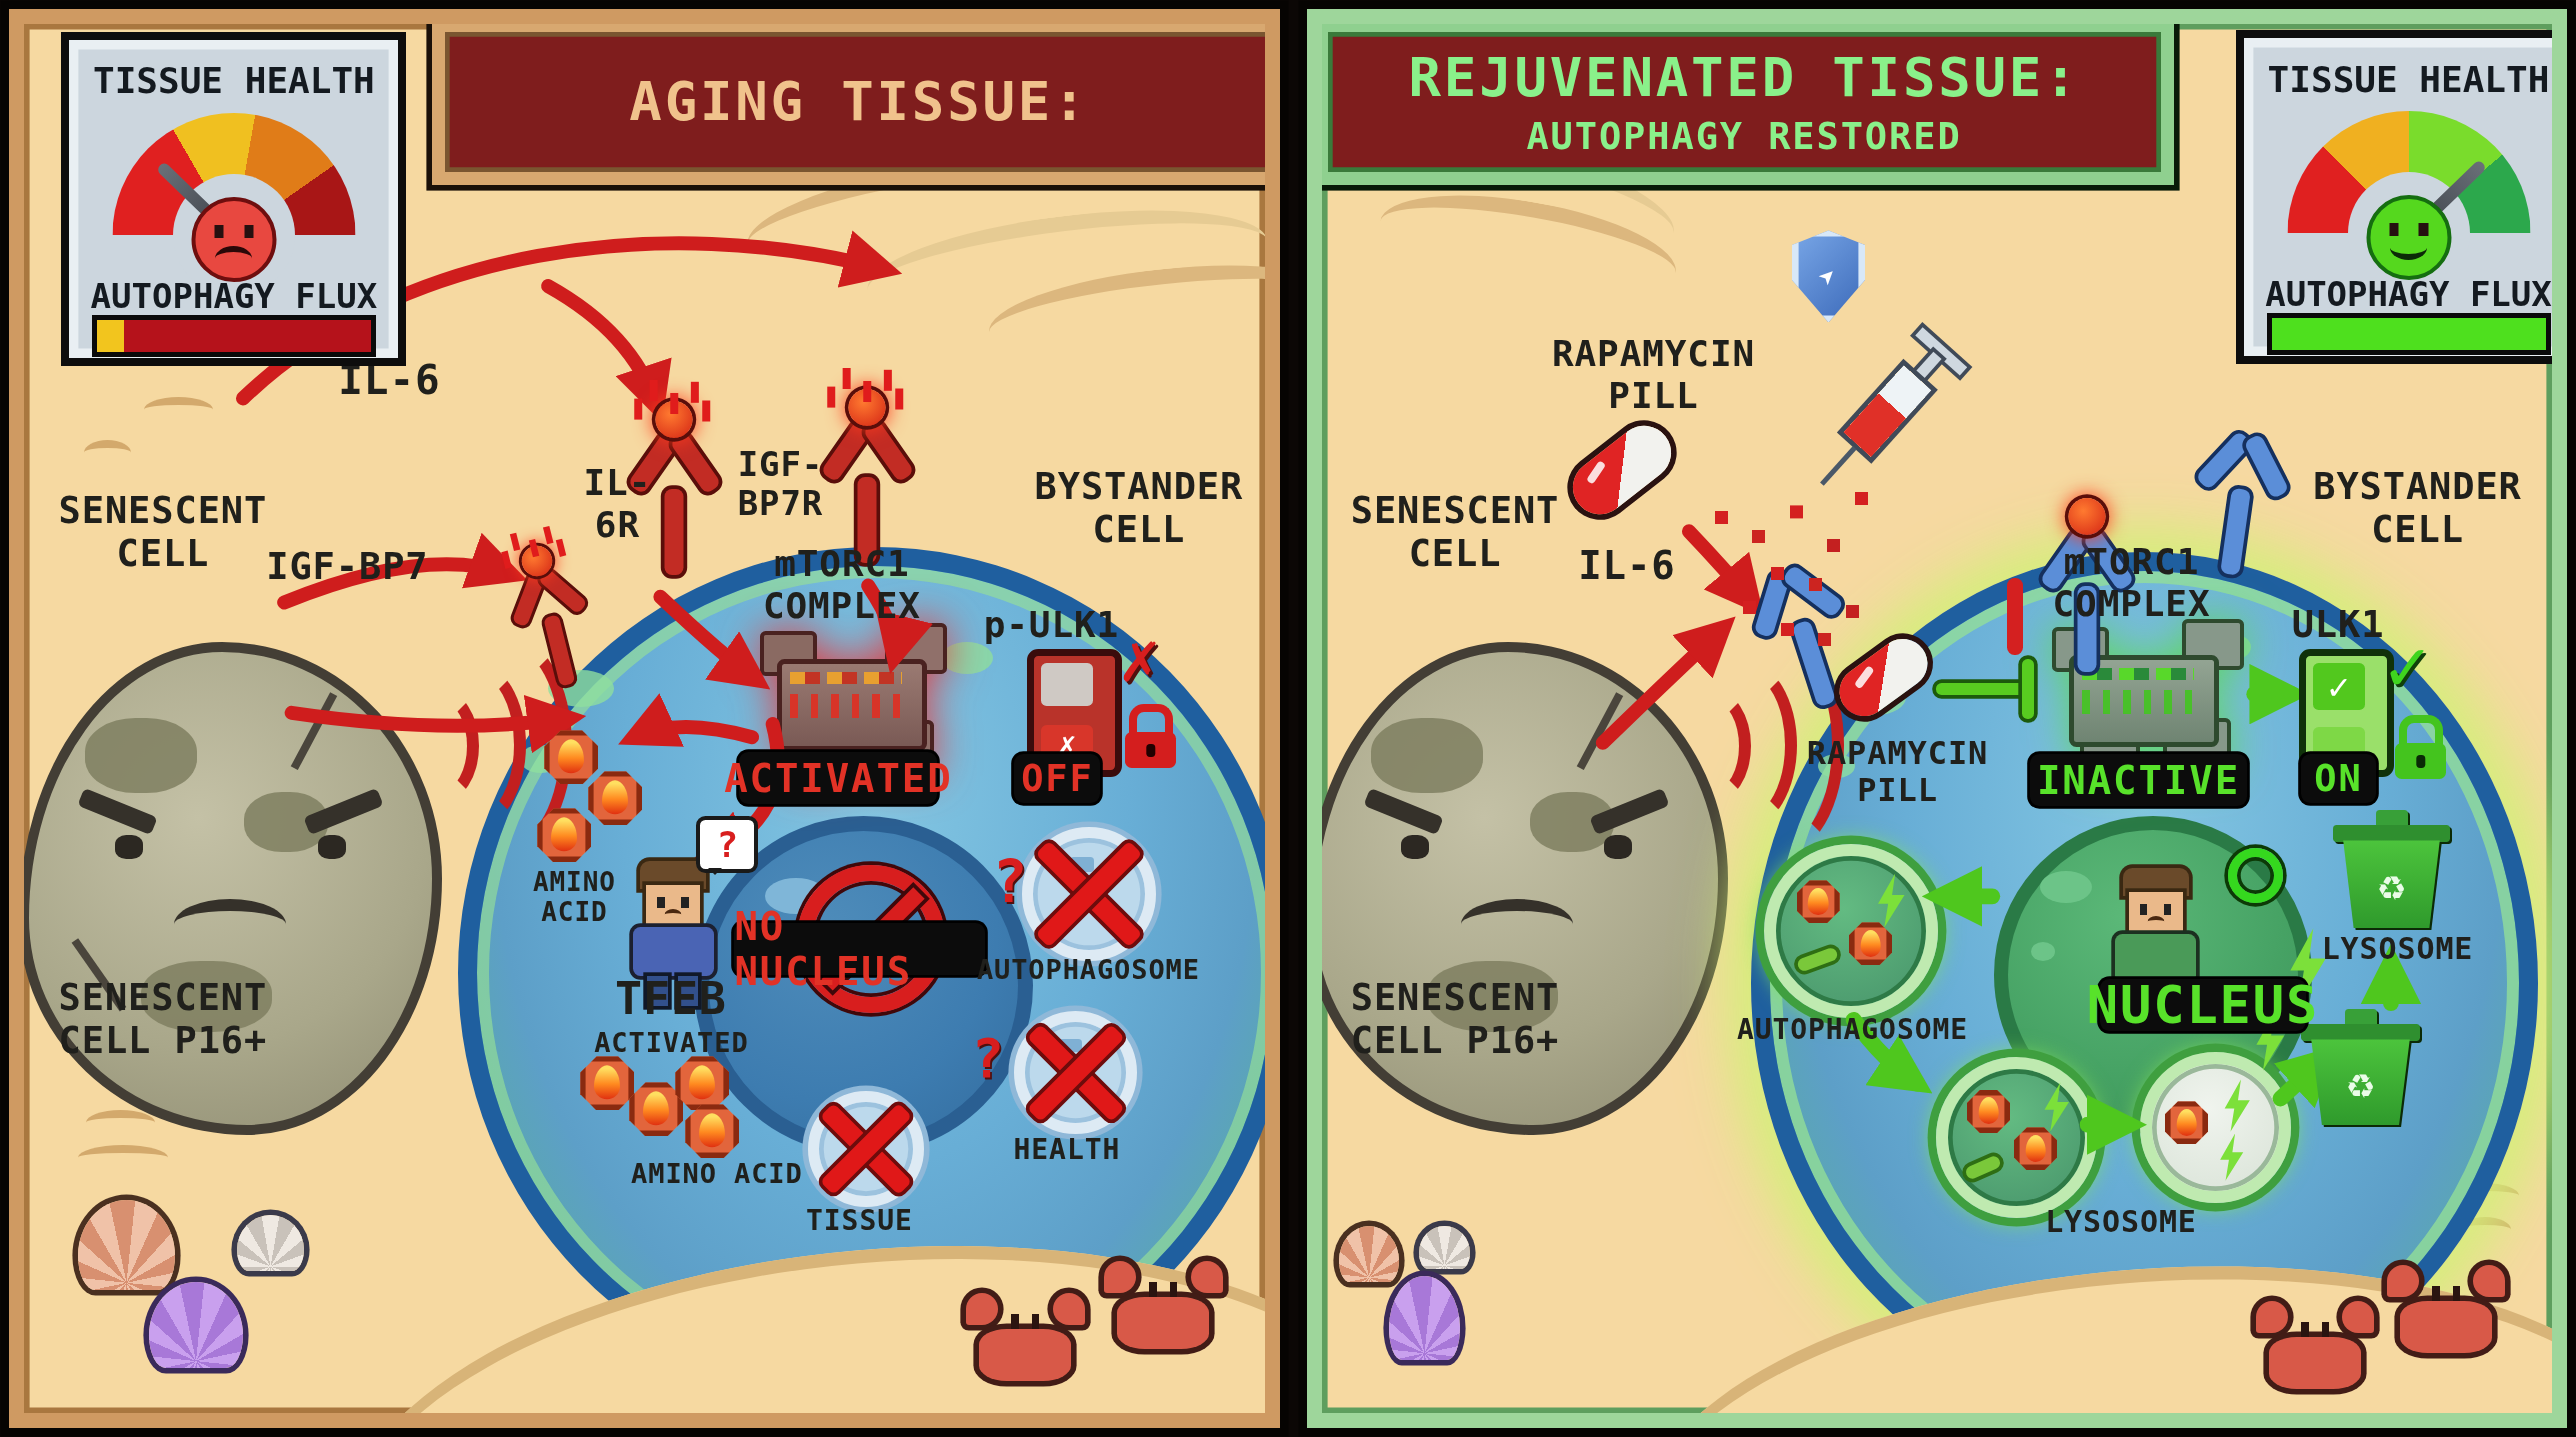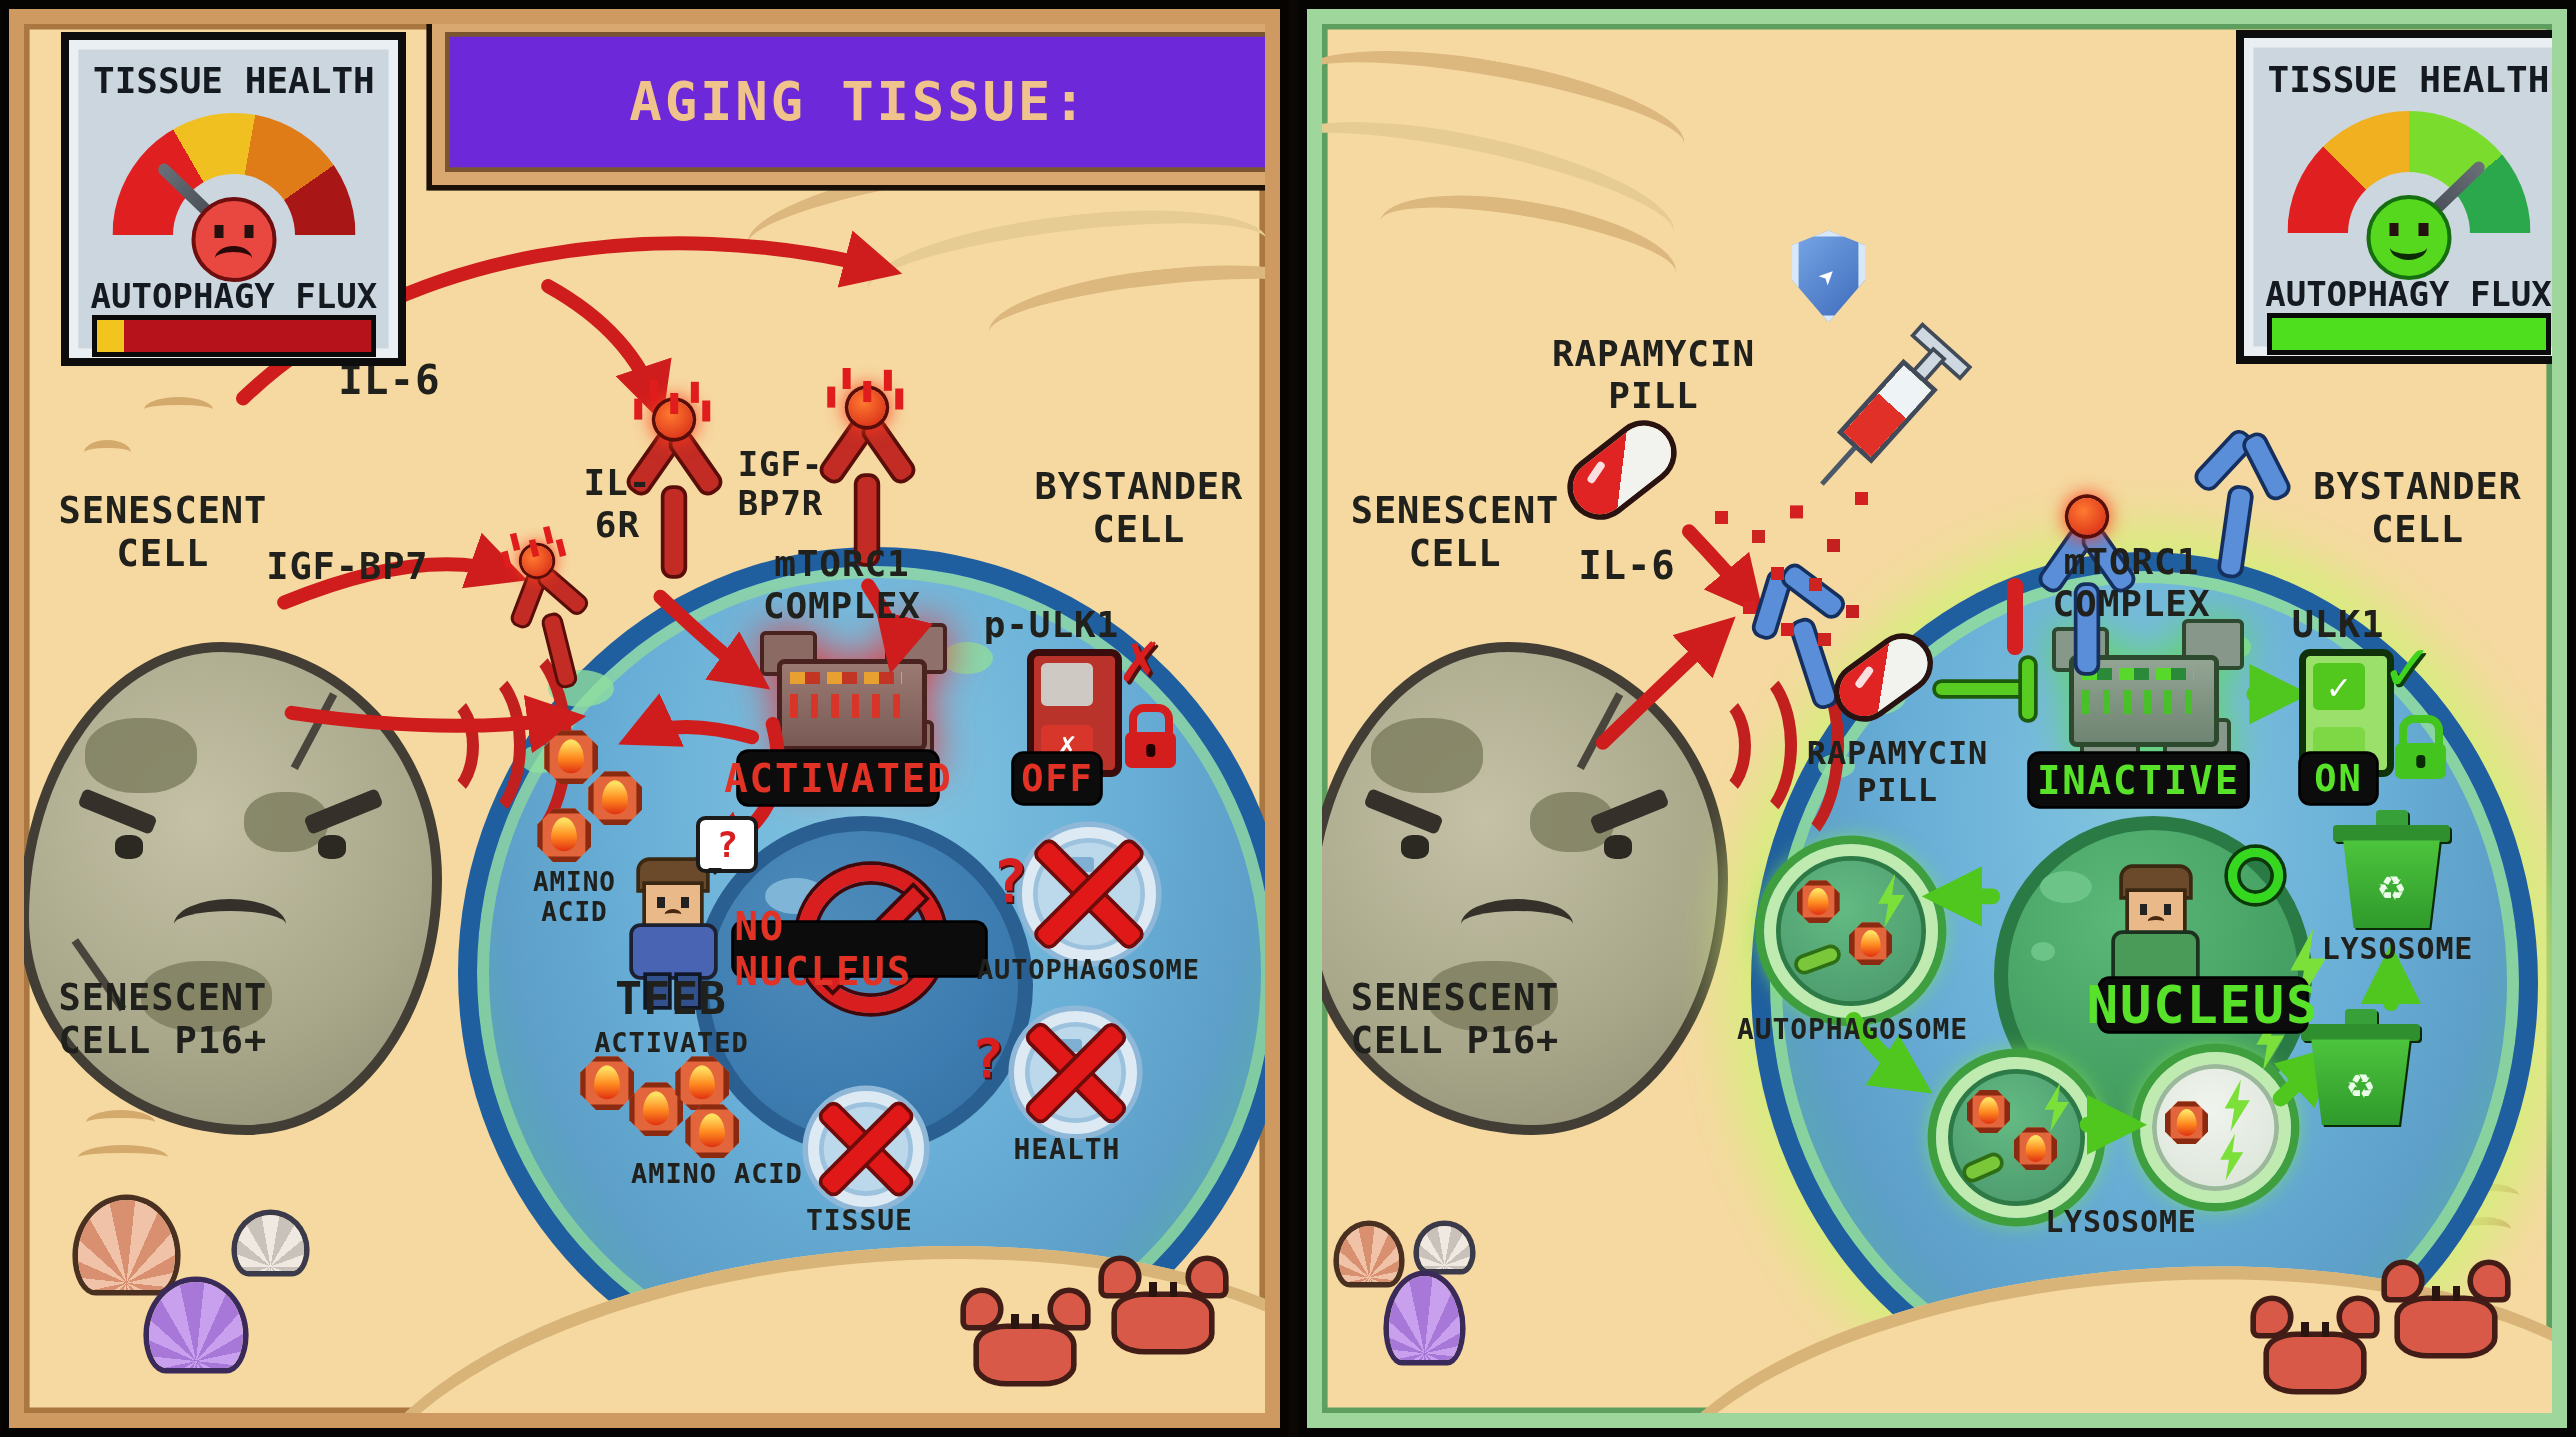--- a/index.html
+++ b/index.html
@@ -12,21 +12,21 @@
             box-shadow:0 0 0 8.4px #060402, inset 0 0 0 5.6px #5e9e5e;}
   .abs{position:absolute;}
   .lbl{position:absolute;color:#20201c;font-weight:bold;text-align:center;line-height:1.15;
        letter-spacing:0.9px;z-index:30;}
   .badge{position:absolute;background:#0c0c0c;border-radius:9.4px;display:flex;align-items:center;
          justify-content:center;font-weight:bold;letter-spacing:1.9px;z-index:30;
          box-shadow:0 0 0 2.8px #000;}
   .badge.red{color:#e23226;}
   .badge.grn{color:#58e22a;}
   
-  .plaque{position:absolute;background:#6d28d9;z-index:50;text-align:center;
+  .plaque{position:absolute;background:#7f1d1d;z-index:50;text-align:center;
           display:flex;flex-direction:column;justify-content:center;gap:5.6px;}
   .plaque.tan{border:13px solid #d8a870;box-shadow:0 0 0 5.6px #1a1008, inset 0 0 0 4.7px #7a5530;}
   .plaque.green{border:13px solid #8fd08f;box-shadow:0 0 0 5.6px #081a08, inset 0 0 0 4.7px #3a7a3a;}
   .plaque .t1{font-size:54px;font-weight:bold;letter-spacing:2.8px;}
   .plaque .t2{font-size:37px;font-weight:bold;letter-spacing:1.9px;}
   .plaque.tan .t1,.plaque.tan .t2{color:#f0c28c;}
   .plaque.green .t1,.plaque.green .t2{color:#8af08a;}
   
   .gauge{position:absolute;width:329px;height:318px;background:#ccd6de;border:8.4px solid #0d0d0d;
          box-shadow:inset 0 0 0 9.4px #e9eff3;z-index:40;}
@@ -439,20 +439,24 @@
 
 <div class="panel rp">
 
   <div class="wave" style="left:-28px;top:37px;width:393px;height:84px;transform:rotate(10deg);"></div>
   <div class="wave" style="left:-56px;top:112px;width:412px;height:94px;transform:rotate(12deg);border-top-color:#e6cb93;"></div>
   <div class="wave" style="left:56px;top:178px;width:300px;height:75px;transform:rotate(10deg);"></div>
   <div class="sq" style="left:1076px;top:101px;width:56px;"></div>
   <div class="sq" style="left:1128px;top:1159px;"></div>
   <div class="sq" style="left:1137px;top:1193px;width:52px;"></div>
 
+  <div class="plaque green" style="left:-7.5px;top:-5.6px;width:833px;height:140px;">
+    <div class="t1">REJUVENATED TISSUE:</div>
+    <div class="t2">AUTOPHAGY RESTORED</div>
+  </div>
 
   <div class="gauge good" style="left:914px;top:5.6px;">
     <div class="gt">TISSUE HEALTH</div>
     <div class="arc">
         <i></i>
       </div>
     <div class="hole"></div>
     <div class="needle"></div>
     <div class="face">
       <i class="eye l"></i>

